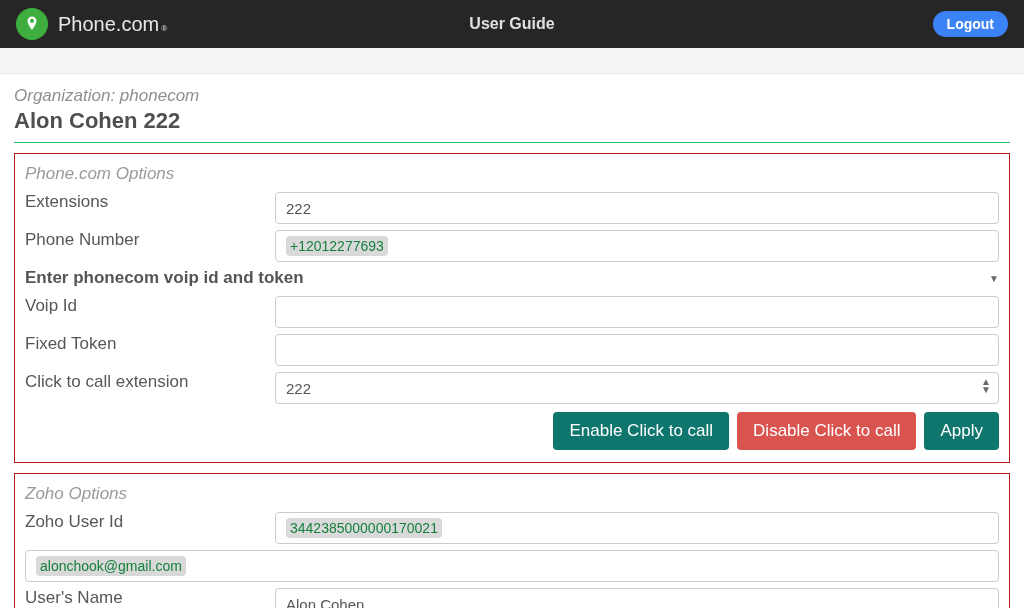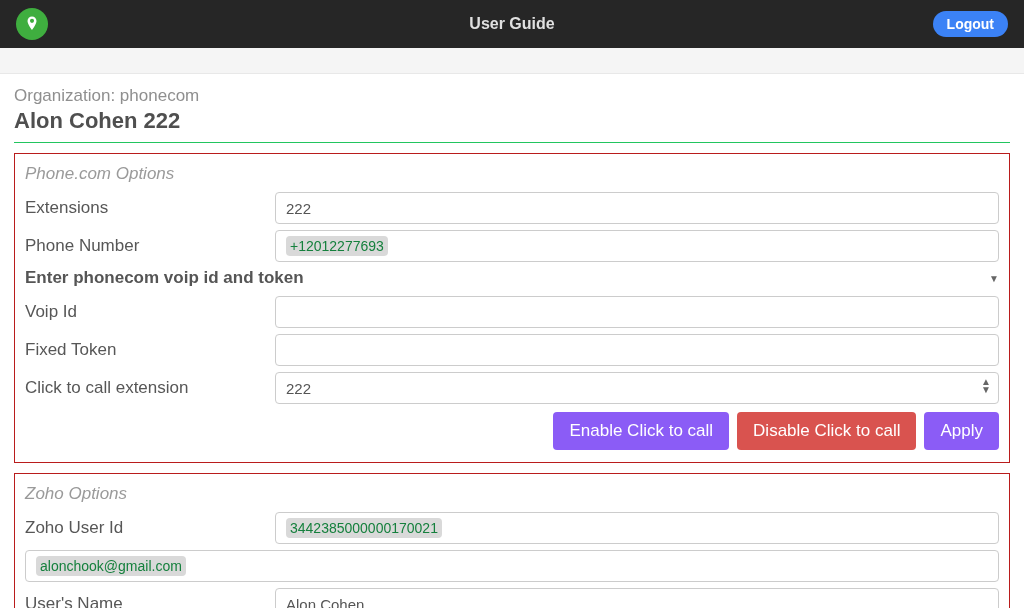--- a/index.html
+++ b/index.html
@@ -10,53 +10,57 @@
     .logo-circle { width: 32px; height: 32px; border-radius: 50%; background: #3fae3f; display: flex; align-items: center; justify-content: center; }
     .logo-circle svg { width: 18px; height: 18px; }
     .brand { color: #e8e8e8; font-size: 20px; font-weight: 400; display: flex; align-items: baseline; }
     .brand .reg { font-size: 8px; margin-left: 2px; }
     .topbar-center { position: absolute; left: 50%; transform: translateX(-50%); color: #e0e0e0; font-size: 16px; font-weight: 600; }
     .logout-btn { background: #3b82f6; color: #fff; border: none; border-radius: 14px; padding: 5px 14px; font-size: 14px; font-weight: 600; cursor: pointer; }
 
     .gap-bar { height: 26px; background: #f5f5f5; border-bottom: 1px solid #e8e8e8; }
 
     .page { padding: 12px 14px; }
-    .org-line { color: #8f8f8f; font-size: 17px; margin-bottom: 2px; }
+    .org-line { color: #8f8f8f; font-style: italic; font-size: 17px; margin-bottom: 2px; }
     .title { font-size: 22px; font-weight: 700; color: #4f4f4f; padding-bottom: 8px; border-bottom: 1px solid #22c55e; margin-bottom: 10px; }
 
     .panel { border: 1px solid #b91c1c; padding: 10px 10px 12px 10px; margin-bottom: 10px; }
     .panel-legend { color: #9a9a9a; font-style: italic; font-size: 17px; margin-bottom: 8px; }
 
-    .form-row { display: flex; align-items: center; margin-bottom: 6px; }
+    .form-row { display: flex; align-items: flex-start; margin-bottom: 6px; }
     .form-row .lbl { width: 250px; color: #575757; font-size: 17px; }
     .form-row .fld { flex: 1; }
     .text-input { width: 100%; height: 32px; padding: 4px 10px; border: 1px solid #ccc; border-radius: 4px; font-size: 15px; color: #555; background: #fff; }
     .select-wrap { position: relative; flex: 1; }
     .select-input { width: 100%; height: 32px; padding: 4px 28px 4px 10px; border: 1px solid #ccc; border-radius: 4px; font-size: 15px; color: #555; background: #fff; }
     .select-caret { position: absolute; right: 8px; top: 6px; font-size: 10px; color: #666; line-height: 8px; display: flex; flex-direction: column; gap: 0; pointer-events: none; }
 
     .accordion-head { display: flex; justify-content: space-between; align-items: center; font-weight: 700; color: #555; font-size: 17px; margin: 6px 0 8px 0; cursor: pointer; }
     .caret-down { font-size: 10px; color: #666; }
 
     .btn-row { display: flex; justify-content: flex-end; gap: 8px; margin-top: 8px; }
     .btn { border: none; border-radius: 4px; padding: 9px 16px; font-size: 17px; color: #fff; cursor: pointer; }
-    .btn-green { background: #8b5cf6; }
+    .btn-green { background: #0f766e; }
     .btn-red { background: #d9534f; }
 
     .redacted { display: inline-block; color: #15803d; background: #d9d9d9; border-radius: 4px; padding: 0 4px; font-size: 14px; line-height: 20px; }
   </style>
 </head>
 <body>
 
 <div class="topbar">
   <div class="topbar-left">
     <div class="logo-circle">
       <svg viewBox="0 0 24 24">
         <path d="M12 2C8.7 2 6 4.7 6 8c0 4.2 6 12 6 12s6-7.8 6-12c0-3.3-2.7-6-6-6zm0 8.5A2.5 2.5 0 1 1 12 5a2.5 2.5 0 0 1 0 5.5z" fill="#fff"></path>
       </svg>
+    </div>
+    <div class="brand">
+      <span>Phone.com</span>
+      <span class="reg">®</span>
     </div>
   </div>
   <div class="topbar-center">User Guide</div>
   <button class="logout-btn">Logout</button>
 </div>
 
 <div class="gap-bar"></div>
 
 <div class="page">
 

